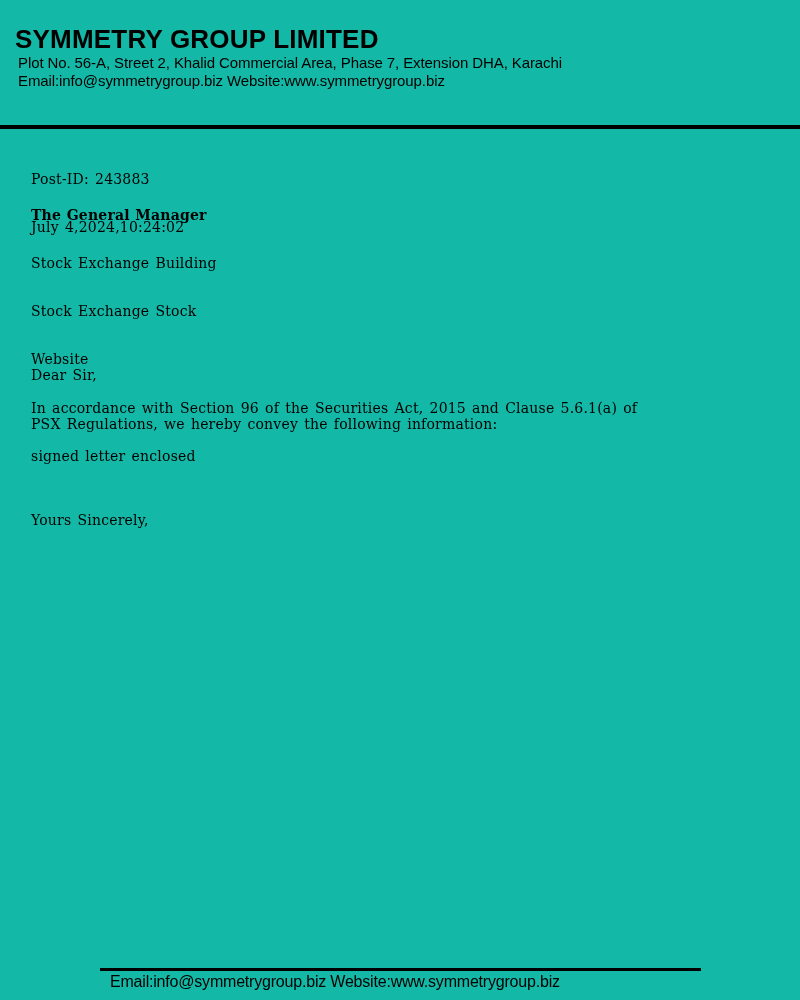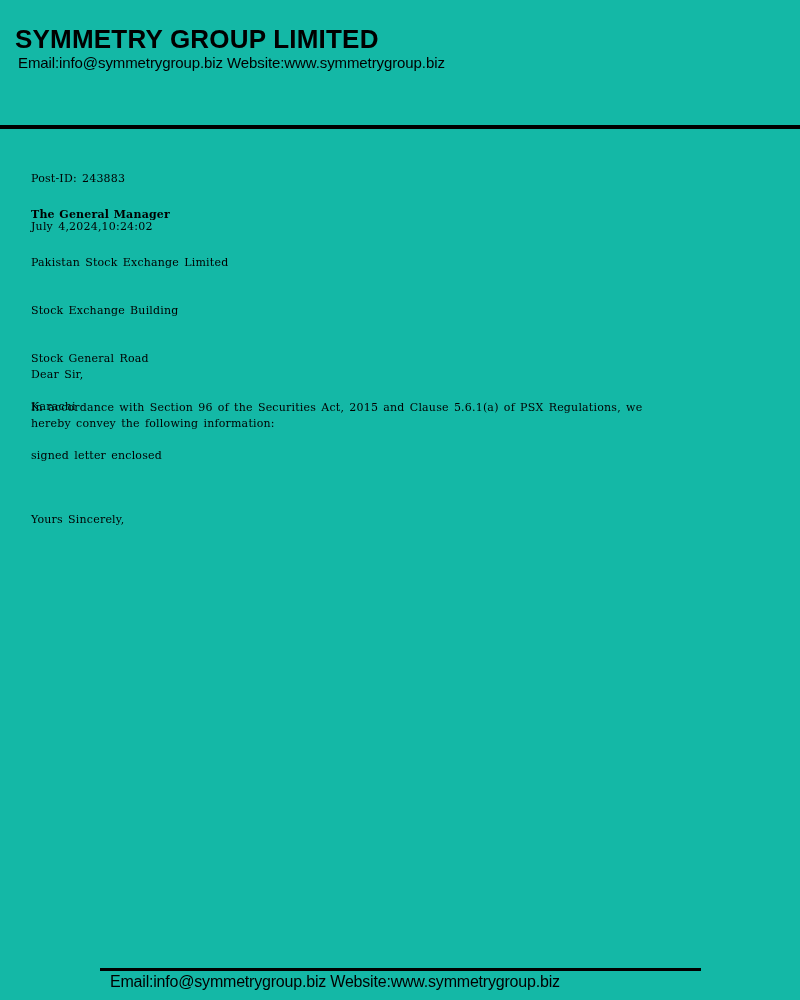--- a/index.html
+++ b/index.html
@@ -44,21 +44,21 @@
     left: 0;
     width: 800px;
     height: 4px;
     background: #000;
   }
   
   .serif-block {
     position: absolute;
     left: 31px;
     font-family: "DejaVu Serif", "Liberation Serif", serif;
-    font-size: 11px;
+    font-size: 14px;
     line-height: 16px;
     letter-spacing: 0.2px;
     word-spacing: 1.5px;
     white-space: pre-wrap;
   }
   .meta-block      { top: 139px; }
   .recipient-block { top: 175px; }
   .recipient-title { font-weight: bold; word-spacing: 0.5px; }
   .subject-block   { top: 319px; }
   .subject-value   { font-weight: bold; }
@@ -86,36 +86,36 @@
     white-space: pre;
   }
 </style>
 </head>
 <body>
 
 <div class="page">
 
   <div class="letterhead">
     <h1 class="company-name">SYMMETRY GROUP LIMITED</h1>
+    <div class="letterhead-line indented">Plot No. 56-A, Street 2, Khalid Commercial Area, Phase 7, Extension DHA, Karachi</div>
     <div class="letterhead-line indented">Email:info@symmetrygroup.biz Website:www.symmetrygroup.biz</div>
   </div>
 
   <div class="rule-top"></div>
 
   <div class="serif-block meta-block">
     <div>Post-ID: 243883</div>
     <div>July 4,2024,10:24:02</div>
   </div>
 
   <div class="serif-block recipient-block">
     <div class="recipient-title">The General Manager</div>
-    <div>Pakistan Stock Exchange Limited</div>
     <div>Stock Exchange Building</div>
-    <div>Stock General Road</div>
-    <div>Karachi</div>
+    <div>Stock Exchange Stock</div>
+    <div>Website</div>
   </div>
 
 
   <div class="serif-block salutation-block">Dear Sir,</div>
 
   <div class="serif-block paragraph-block">In accordance with Section 96 of the Securities Act, 2015 and Clause 5.6.1(a) of PSX Regulations, we hereby convey the following information:</div>
 
   <div class="serif-block enclosure-block">signed letter enclosed</div>
 
   <div class="serif-block closing-block">Yours Sincerely,</div>

